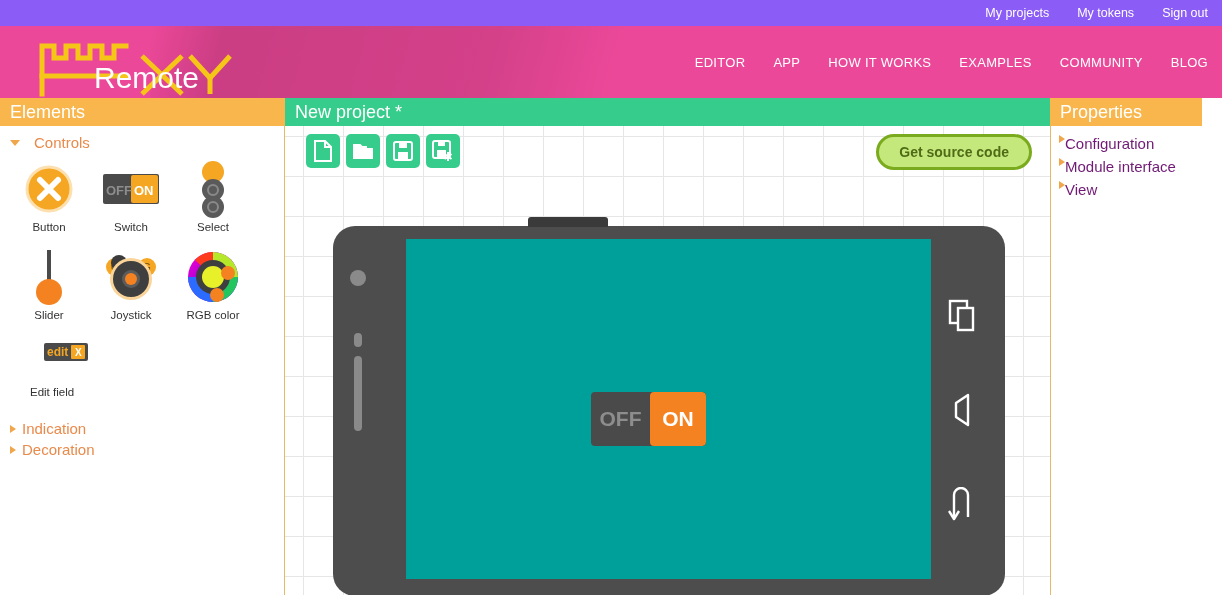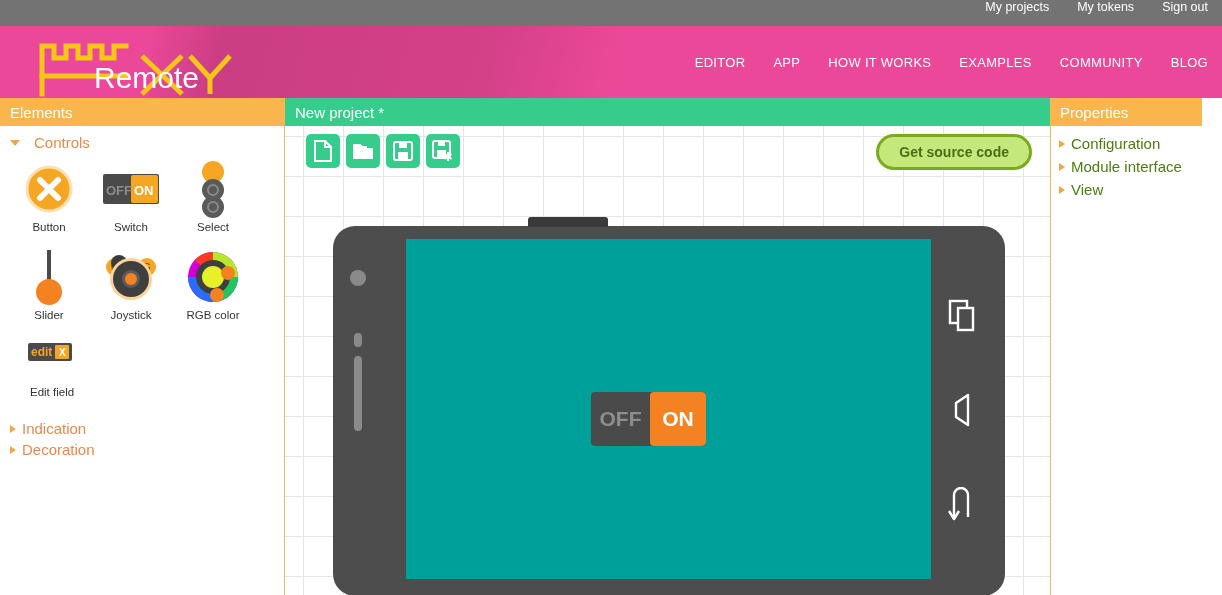--- a/index.html
+++ b/index.html
@@ -6,21 +6,21 @@
   html, body {
     width: 1222px; height: 595px;
     font-family: "Liberation Sans", sans-serif;
     background: #ffffff; overflow: hidden;
   }
   .app { position: relative; width: 1222px; height: 595px; }
 
   
   .topbar {
     position: absolute; top: 0; left: 0; width: 1222px; height: 26px;
-    background: #737373; display: flex; 
+    background: #8b5cf6; display: flex; align-items: center;
     justify-content: flex-end; padding-right: 14px;
   }
   .topbar a {
     color: #ffffff; font-size: 12.5px; text-decoration: none;
     margin-left: 28px; white-space: nowrap;
   }
 
   
   .header {
     position: absolute; top: 26px; left: 0; width: 1222px; height: 72px;
@@ -38,21 +38,21 @@
     display: flex; align-items: center;
   }
   .mainnav a {
     color: #ffffff; font-size: 13px; letter-spacing: 0.3px;
     text-decoration: none; margin-left: 28px; white-space: nowrap;
   }
 
   
   .panel-title {
     position: absolute; height: 28px; display: flex; align-items: center;
-    color: #ffffff; font-size: 15px; padding-left: 10px;
+    color: #ffffff; font-size: 18px; padding-left: 10px;
   }
   #elements-title { top: 98px; left: 0; width: 285px; background: #f6b councils; }
   #elements-title { background: #f8b64c; }
   #project-title { top: 98px; left: 285px; width: 765px; background: #36cc8b; }
   #properties-title { top: 98px; left: 1050px; width: 152px; background: #f8b64c; }
 
   
   .sidebar {
     position: absolute; top: 126px; left: 0; width: 285px; height: 469px;
     background: #ffffff; border-right: 1px solid #e3b96a;
@@ -78,21 +78,21 @@
   }
   .el-icon {
     height: 56px; display: flex; align-items: center; justify-content: center;
   }
   .el-label { font-size: 11.5px; color: #333333; margin-top: 4px; }
   .el-item.wide { width: 100px; align-items: center; }
 
   
   .editfield-icon {
     display: inline-flex; align-items: center; background: #4a4a4a;
-    border-radius: 2px; padding: 2px 3px; gap: 3px;
+    border-radius: 2px; padding: 2px 3px; gap: 3px; margin-left: 16px;
   }
   .editfield-icon .txt {
     color: #f5a623; font-size: 12px; font-weight: bold; line-height: 14px;
   }
   .editfield-icon .xbtn {
     background: #f5a623; color: #ffffff; font-size: 10px; font-weight: bold;
     width: 14px; height: 14px; display: flex; align-items: center;
     justify-content: center; border-radius: 1px;
   }
 
@@ -170,22 +170,22 @@
     color: #ffffff; font-size: 21px; font-weight: bold;
   }
 
   
   .properties {
     position: absolute; top: 126px; left: 1050px; width: 172px; height: 469px;
     background: #ffffff; border-left: 1px solid #e3b96a;
     padding: 6px 0 0 8px;
   }
   .prop-row {
-    display: flex; align-items: center; gap: 6px;
-    color: #4d7c0f; font-size: 15px; padding: 3px 0;
+    display: flex; align-items: flex-start; gap: 0;
+    color: #701a75; font-size: 15px; padding: 3px 0;
   }
 </style>
 </head>
 <body>
 
 <div class="app">
 
   <div class="topbar">
     <a href="#">My projects</a>
     <a href="#">My tokens</a>

